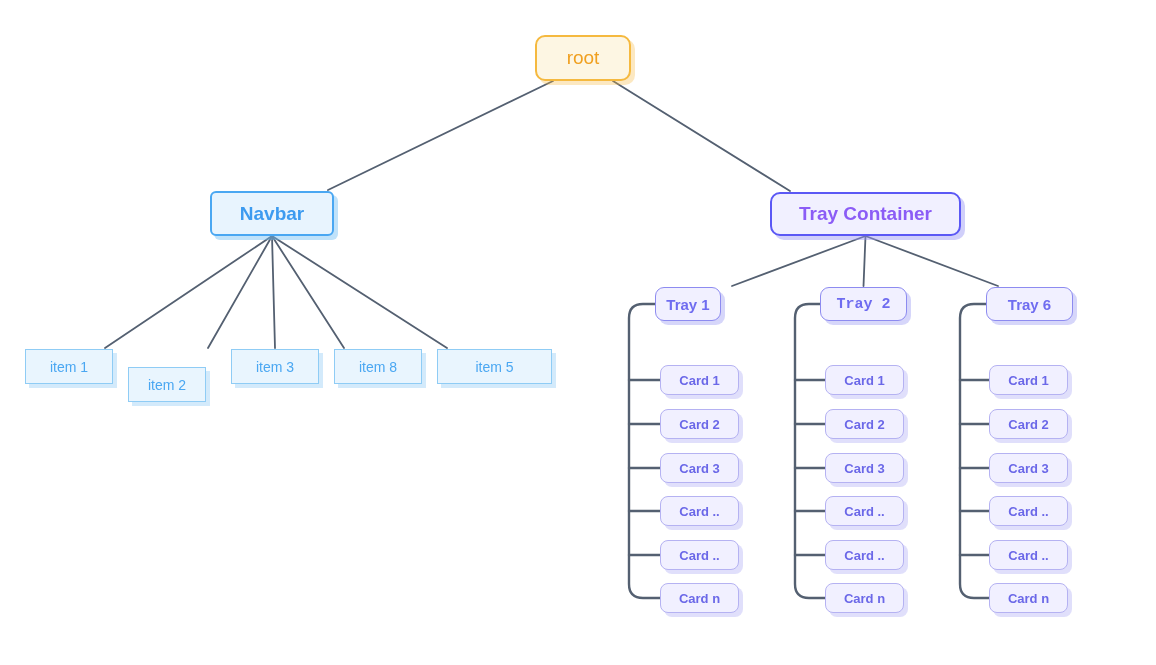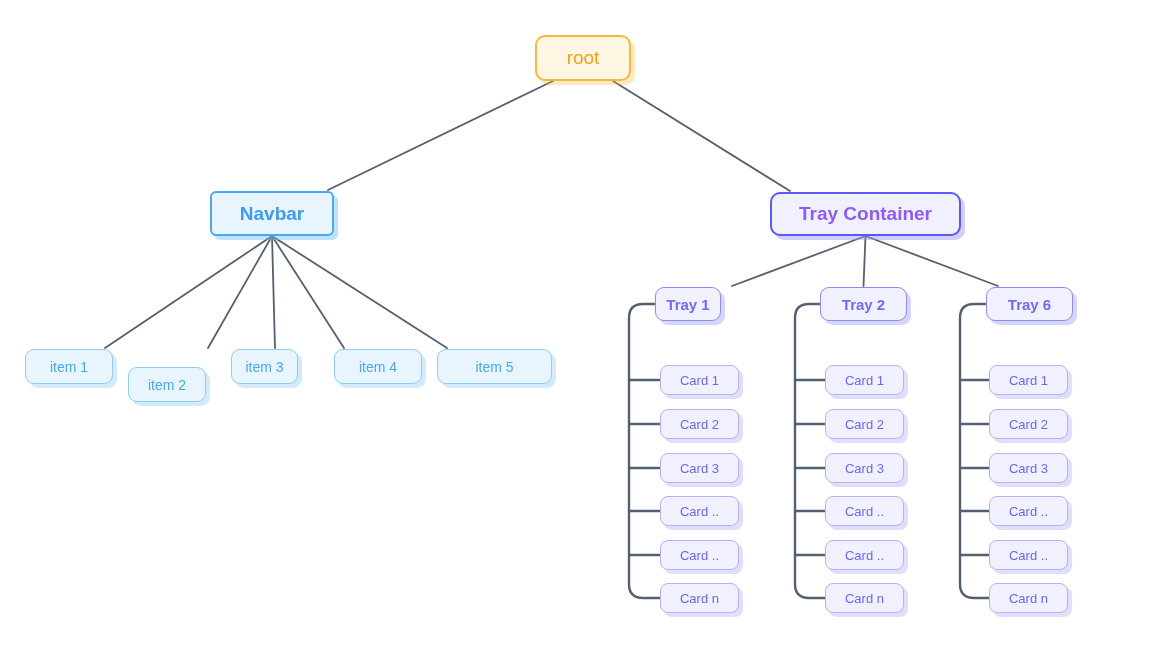--- a/index.html
+++ b/index.html
@@ -58,21 +58,21 @@
     font-size: 19px;
     font-weight: 700;
     box-shadow: 4px 4px 0 0 rgba(116,190,245,0.45);
   }
 
   
   .n-item {
     background: #e9f5fe;
     border-color: #8fccf5;
     border-width: 1.6px;
-    border-radius: 9px;
+    border-radius: 0;
     color: #4aa7f2;
     font-size: 14px;
     font-weight: 400;
     box-shadow: 4px 4px 0 0 rgba(150,205,245,0.42);
   }
 
   
   .n-traycontainer {
     background: #f1f0ff;
     border-color: #5b58f5;
@@ -97,21 +97,21 @@
   }
 
   
   .n-card {
     background: #f1f0ff;
     border-color: #b5b2f2;
     border-width: 1.5px;
     border-radius: 8px;
     color: #6b68e8;
     font-size: 13px;
-    font-weight: 400;
+    font-weight: 700;
     box-shadow: 4px 4px 0 0 rgba(180,178,245,0.42);
   }
 </style>
 </head>
 <body>
 
 <div id="canvas">
 
   <svg id="edges" viewBox="0 0 1156 665" xmlns="http://www.w3.org/2000/svg">
       <line x1="553" y1="81" x2="328" y2="190" stroke="#546071" stroke-width="1.8" stroke-linecap="round"></line>
@@ -143,31 +143,31 @@
       <path d="M 960 511 L 989 511" fill="none" stroke="#546071" stroke-width="2.4" stroke-linecap="round"></path>
       <path d="M 960 555 L 989 555" fill="none" stroke="#546071" stroke-width="2.4" stroke-linecap="round"></path>
     </svg>
 
   <div id="node-layer">
       <div class="node n-root" style="left: 535px; top: 35px; width: 96px; height: 46px;">root</div>
       <div class="node n-navbar" style="left: 210px; top: 191px; width: 124px; height: 45px;">Navbar</div>
       <div class="node n-traycontainer" style="left: 770px; top: 192px; width: 191px; height: 44px;">Tray Container</div>
       <div class="node n-item" style="left: 25px; top: 349px; width: 88px; height: 35px;">item 1</div>
       <div class="node n-item" style="left: 128px; top: 367px; width: 78px; height: 35px;">item 2</div>
-      <div class="node n-item" style="left: 231px; top: 349px; width: 67px; height: 35px;">item 3</div>
-      <div class="node n-item" style="left: 334px; top: 349px; width: 88px; height: 35px;">item 4</div>
+      <div class="node n-item" style="left: 231px; top: 349px; width: 88px; height: 35px;">item 3</div>
+      <div class="node n-item" style="left: 334px; top: 349px; width: 88px; height: 35px;">item 8</div>
       <div class="node n-item" style="left: 437px; top: 349px; width: 115px; height: 35px;">item 5</div>
       <div class="node n-tray" style="left: 655px; top: 287px; width: 66px; height: 34px; text-align: center;">Tray 1</div>
       <div class="node n-card" style="left: 660px; top: 365px; width: 79px; height: 30px;">Card 1</div>
       <div class="node n-card" style="left: 660px; top: 409px; width: 79px; height: 30px;">Card 2</div>
       <div class="node n-card" style="left: 660px; top: 453px; width: 79px; height: 30px;">Card 3</div>
       <div class="node n-card" style="left: 660px; top: 496px; width: 79px; height: 30px;">Card ..</div>
       <div class="node n-card" style="left: 660px; top: 540px; width: 79px; height: 30px;">Card ..</div>
       <div class="node n-card" style="left: 660px; top: 583px; width: 79px; height: 30px;">Card n</div>
-      <div class="node n-tray" style="left: 820px; top: 287px; width: 87px; height: 34px;">Tray 2</div>
+      <div class="node n-tray" style="left: 820px; top: 287px; width: 87px; height: 34px; font-family: Liberation Mono, monospace;">Tray 2</div>
       <div class="node n-card" style="left: 825px; top: 365px; width: 79px; height: 30px;">Card 1</div>
       <div class="node n-card" style="left: 825px; top: 409px; width: 79px; height: 30px;">Card 2</div>
       <div class="node n-card" style="left: 825px; top: 453px; width: 79px; height: 30px;">Card 3</div>
       <div class="node n-card" style="left: 825px; top: 496px; width: 79px; height: 30px;">Card ..</div>
       <div class="node n-card" style="left: 825px; top: 540px; width: 79px; height: 30px;">Card ..</div>
       <div class="node n-card" style="left: 825px; top: 583px; width: 79px; height: 30px;">Card n</div>
       <div class="node n-tray" style="left: 986px; top: 287px; width: 87px; height: 34px;">Tray 6</div>
       <div class="node n-card" style="left: 989px; top: 365px; width: 79px; height: 30px;">Card 1</div>
       <div class="node n-card" style="left: 989px; top: 409px; width: 79px; height: 30px;">Card 2</div>
       <div class="node n-card" style="left: 989px; top: 453px; width: 79px; height: 30px;">Card 3</div>

